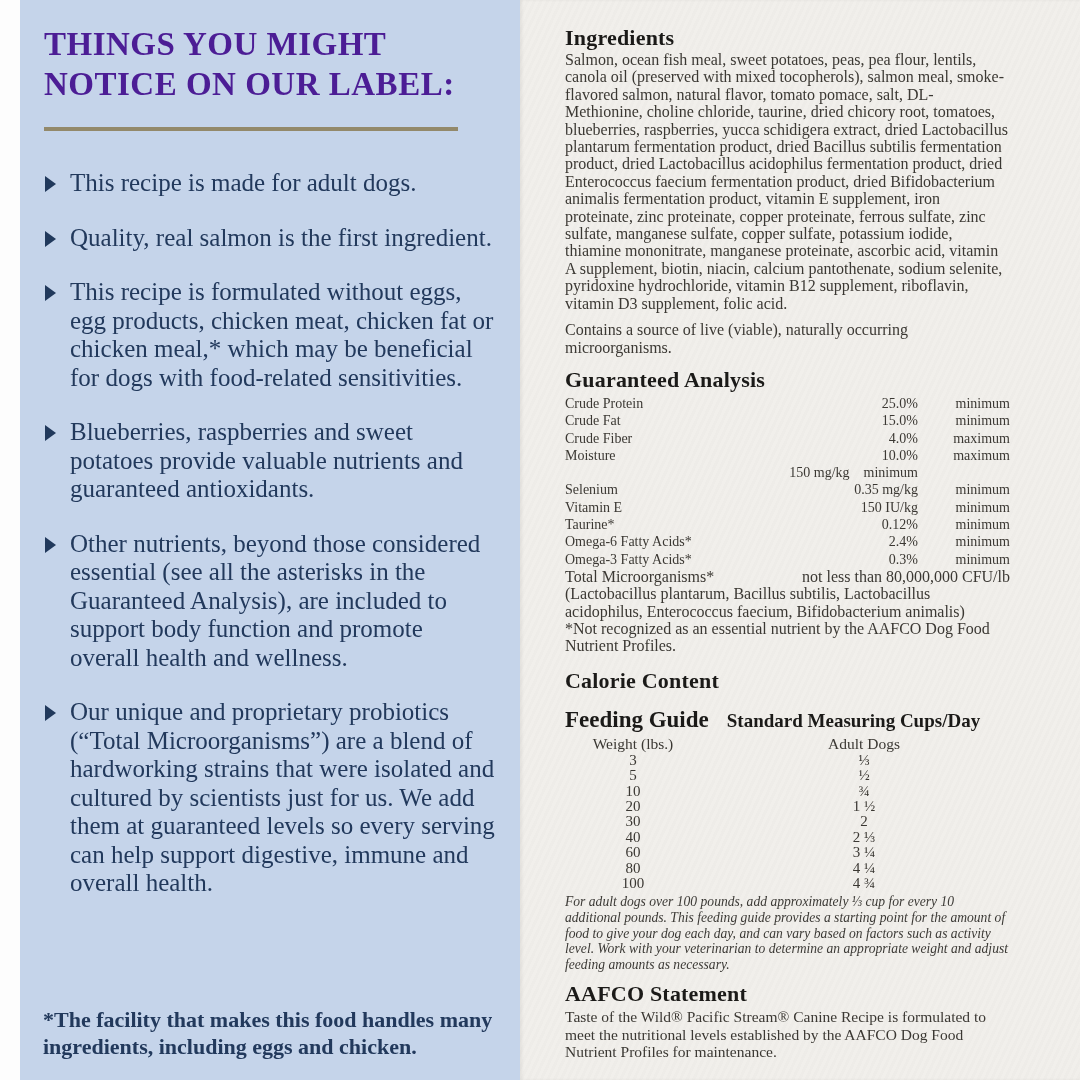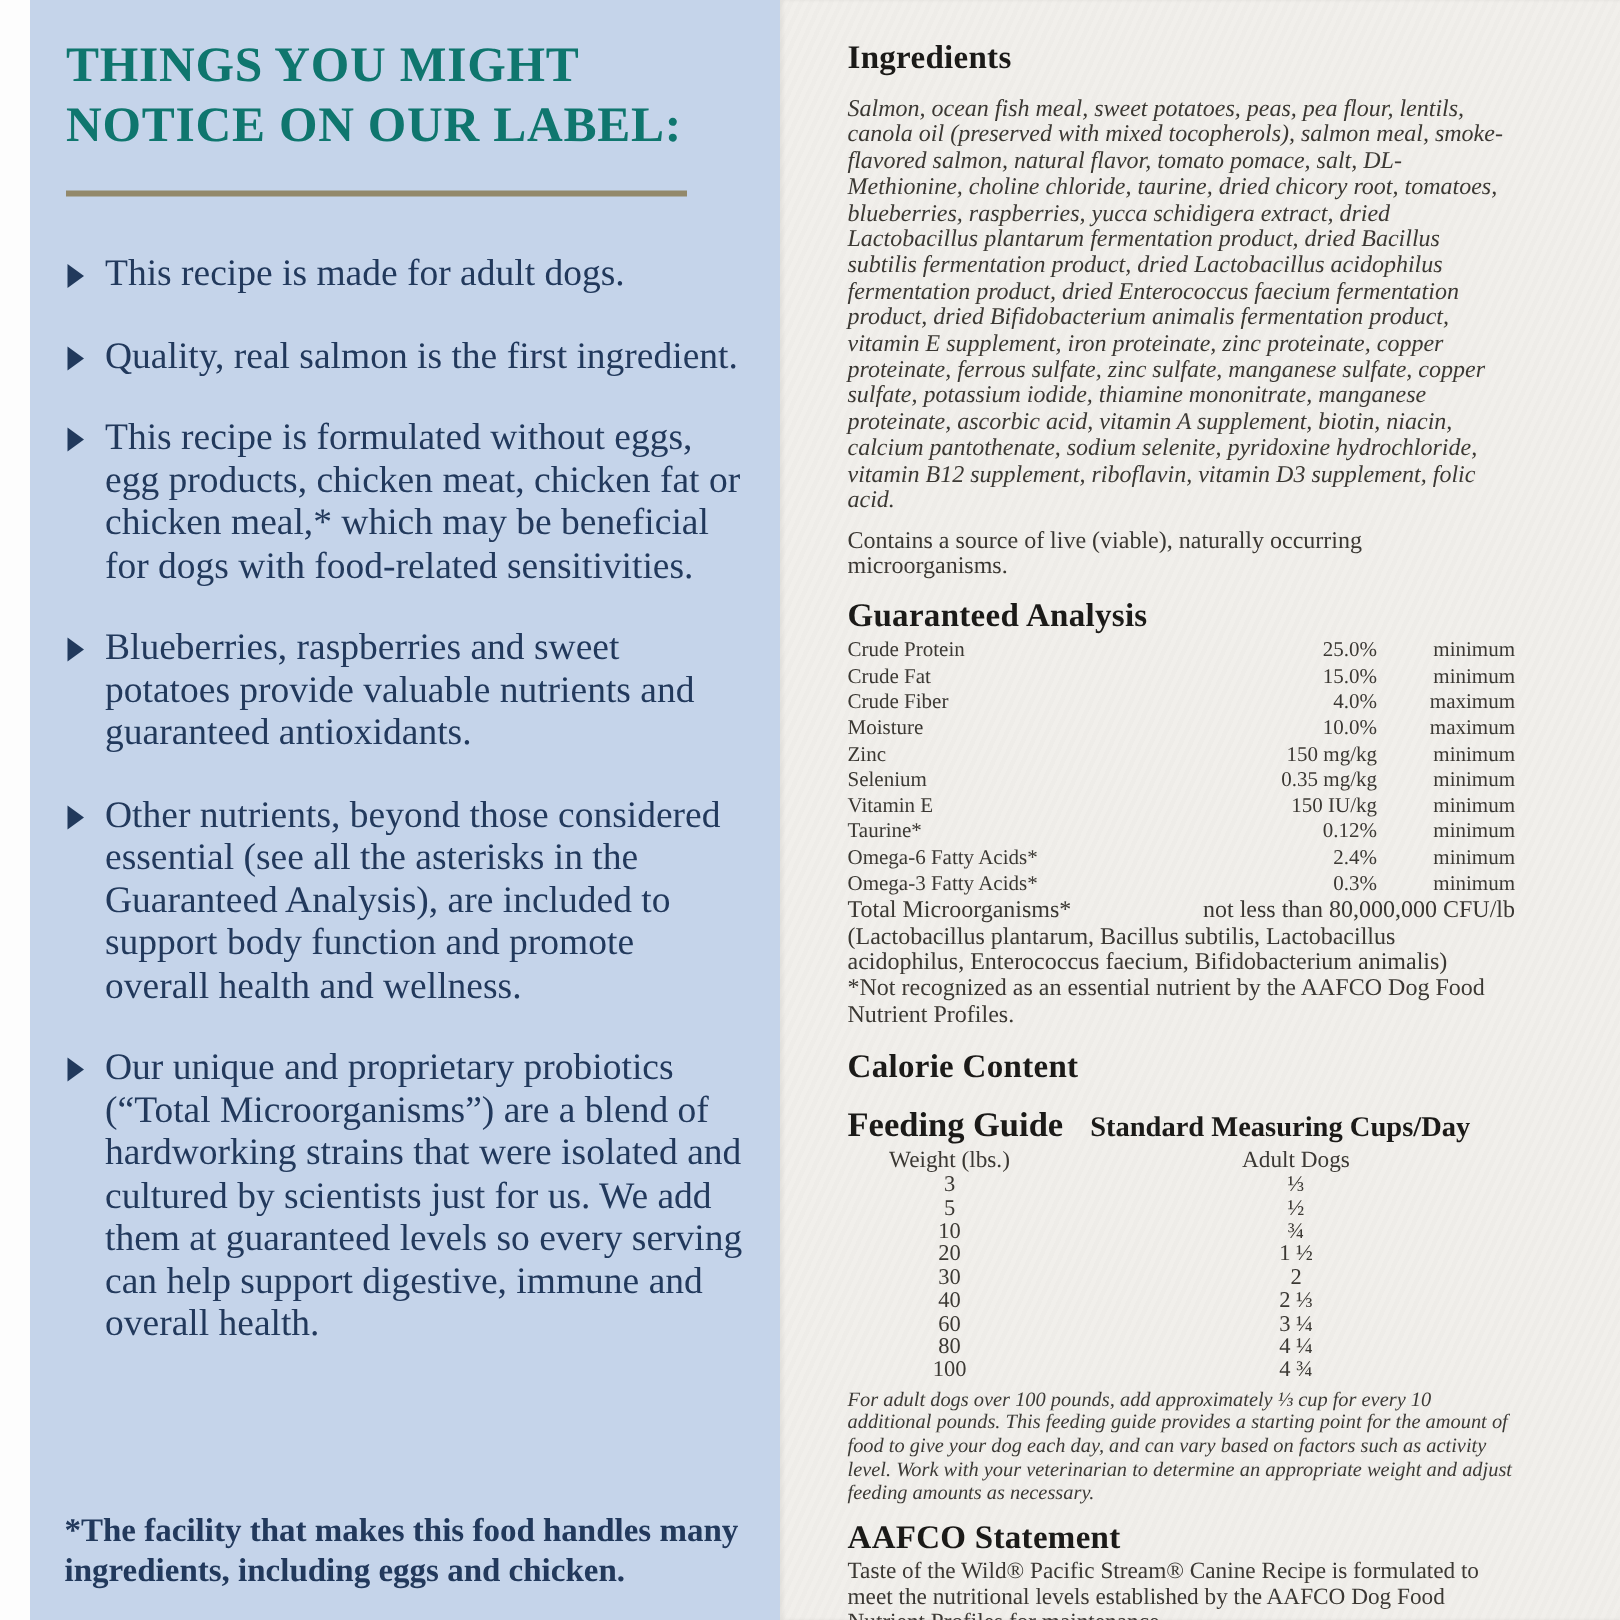--- a/index.html
+++ b/index.html
@@ -23,21 +23,21 @@
     background: #c5d4ea;
     box-sizing: border-box;
     padding: 24px 22px 0 24px;
     color: #21395c;
   }
   .lp-heading {
     font-size: 33px;
     font-weight: 700;
     line-height: 40px;
     letter-spacing: 0.5px;
-    color: #0f766e;
+    color: #4c1d95;
   }
   .lp-divider {
     margin-top: 23px;
     width: 414px;
     height: 4px;
     background: #93896b;
   }
   .lp-bullets {
     list-style: none;
     margin: 38px 0 0 0;
@@ -90,21 +90,21 @@
     font-weight: 700;
     line-height: 24px;
     color: #1b1a18;
     letter-spacing: 0.2px;
   }
   .body-text {
     font-size: 16px;
     line-height: 17.4px;
     color: #3b3833;
   }
-  .ingredients-body { margin-top: 14px; font-style: italic; }
+  .ingredients-body { margin-top: 1px; }
   .contains-note { margin-top: 9px; }
 
   .ga-title { margin-top: 12px; }
   .ga-table { margin-top: 3px; }
   .ga-row {
     display: grid;
     grid-template-columns: 1fr auto 78px;
     column-gap: 14px;
     font-size: 14px;
     line-height: 17.3px;
@@ -227,21 +227,20 @@
             <span class="ga-qual">maximum</span>
           </div>
 
           <div class="ga-row">
             <span class="ga-name">Moisture</span>
             <span class="ga-val">10.0%</span>
             <span class="ga-qual">maximum</span>
           </div>
 
           <div class="ga-row">
-            <span class="ga-name">Zinc</span>
             <span class="ga-val">150 mg/kg</span>
             <span class="ga-qual">minimum</span>
           </div>
 
           <div class="ga-row">
             <span class="ga-name">Selenium</span>
             <span class="ga-val">0.35 mg/kg</span>
             <span class="ga-qual">minimum</span>
           </div>
 

